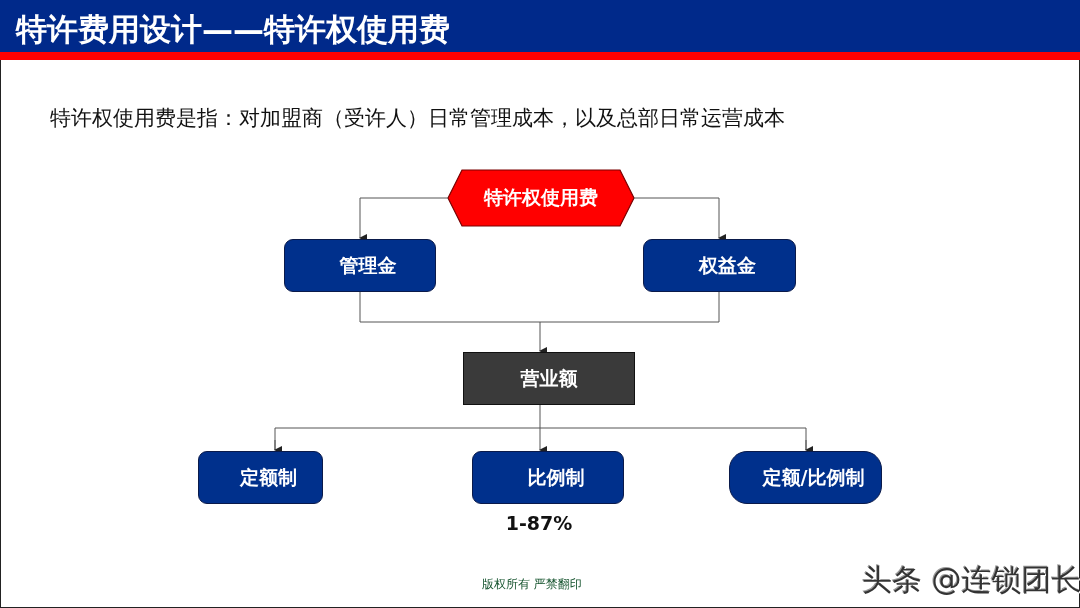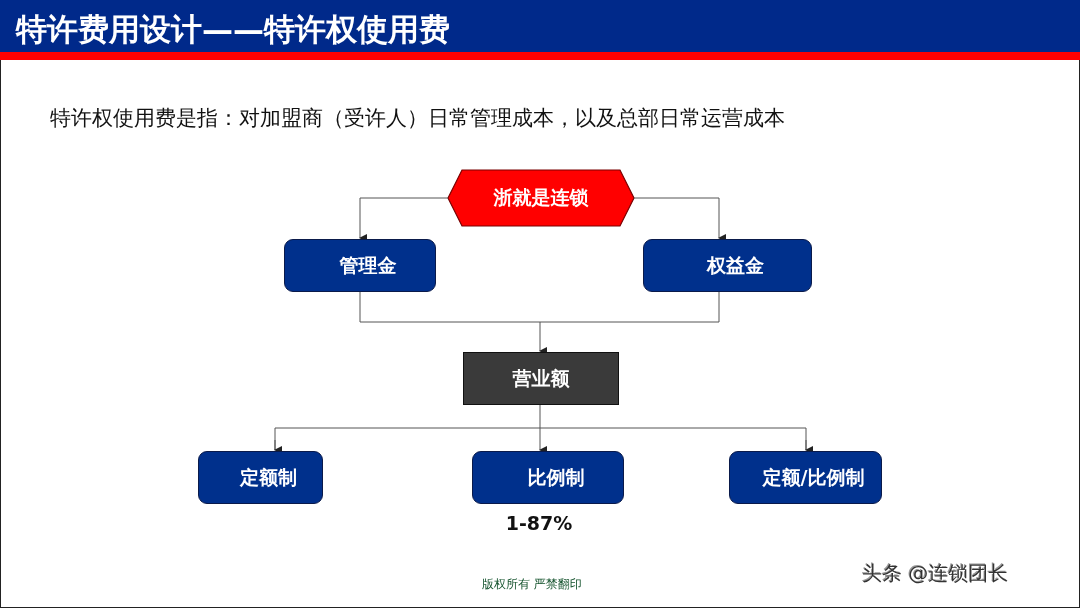--- a/index.html
+++ b/index.html
@@ -11,21 +11,21 @@
   .title { position:absolute; left:16px; top:9px; color:#fff; font-size:31px; font-weight:bold; letter-spacing:0px; white-space:nowrap; }
   .brand { position:absolute; right:24px; top:9px; color:#fff; font-size:25px; font-weight:bold; white-space:nowrap; }
   .intro { position:absolute; left:50px; top:104px; font-size:21px; color:#111; white-space:nowrap; }
   svg.lines { position:absolute; left:0; top:0; }
   .box { position:absolute; display:flex; align-items:center; justify-content:center; color:#fff; font-weight:bold; font-size:19px; box-sizing:border-box; }
   .blue { background:#00308c; border:1.5px solid #0a1a4a; border-radius:9px;padding-left:16px; }
   .dark { background:#3a3a3a; border:1.5px solid #111; }
   .hex-label { position:absolute; left:448px; top:170px; width:186px; height:56px; display:flex; align-items:center; justify-content:center; color:#fff; font-weight:bold; font-size:19px; }
   .pct { position:absolute; left:487px; top:512px; width:104px; text-align:center; font-size:19px; font-weight:bold; color:#111; }
   .copyright { position:absolute; left:482px; top:576px; font-size:12px; color:#14532d; white-space:nowrap; }
-  .watermark { position:absolute; left:862px; top:560px; font-size:20px; color:#333; white-space:nowrap; text-shadow:1px 1px 0 #fff, -1px -1px 0 #999; }
+  .watermark { position:absolute; left:862px; top:560px; font-size:30px; color:#333; white-space:nowrap; text-shadow:1px 1px 0 #fff, -1px -1px 0 #999; }
 </style>
 </head>
 <body>
 
 <div class="frame"></div>
 
 <div class="header">
   <div class="title">特许费用设计——特许权使用费</div>
 </div>
 <div class="header-red"></div>
@@ -46,39 +46,39 @@
 
   <polyline points="360,291 360,322 719,322 719,291" fill="none" stroke="#555" stroke-width="1"></polyline>
   <line x1="540" y1="322" x2="540" y2="351" stroke="#555" stroke-width="1" marker-end="url(#arr)"></line>
 
   <line x1="540" y1="404" x2="540" y2="450" stroke="#555" stroke-width="1" marker-end="url(#arr)"></line>
   <polyline points="275,450 275,428 806,428 806,450" fill="none" stroke="#555" stroke-width="1"></polyline>
   <line x1="275" y1="440" x2="275" y2="450" stroke="#555" stroke-width="1" marker-end="url(#arr)"></line>
   <line x1="806" y1="440" x2="806" y2="450" stroke="#555" stroke-width="1" marker-end="url(#arr)"></line>
 </svg>
 
-<div class="hex-label">浙就是连锁</div>
+<div class="hex-label">特许权使用费</div>
 
 <div class="box blue" style="left:284px;top:239px;width:152px;height:53px;">
   <span>管理金</span>
 </div>
-<div class="box blue" style="left:643px;top:239px;width:169px;height:53px;">
+<div class="box blue" style="left:643px;top:239px;width:153px;height:53px;">
   <span>权益金</span>
 </div>
 
-<div class="box dark" style="left:463px;top:352px;width:156px;height:53px;">
+<div class="box dark" style="left:463px;top:352px;width:172px;height:53px;">
   <span>营业额</span>
 </div>
 
 <div class="box blue" style="left:198px;top:451px;width:125px;height:53px;">
   <span>定额制</span>
 </div>
 <div class="box blue" style="left:472px;top:451px;width:152px;height:53px;">
   <span>比例制</span>
 </div>
-<div class="box blue" style="left:729px;top:451px;width:153px;height:53px;">
+<div class="box blue" style="left:729px;top:451px;width:153px;height:53px;border-radius:18px;">
   <span>定额/比例制</span>
 </div>
 
 <div class="pct">1-87%</div>
 
 <div class="copyright">版权所有  严禁翻印</div>
 <div class="watermark">头条 @连锁团长</div>
 
 </body></html>

